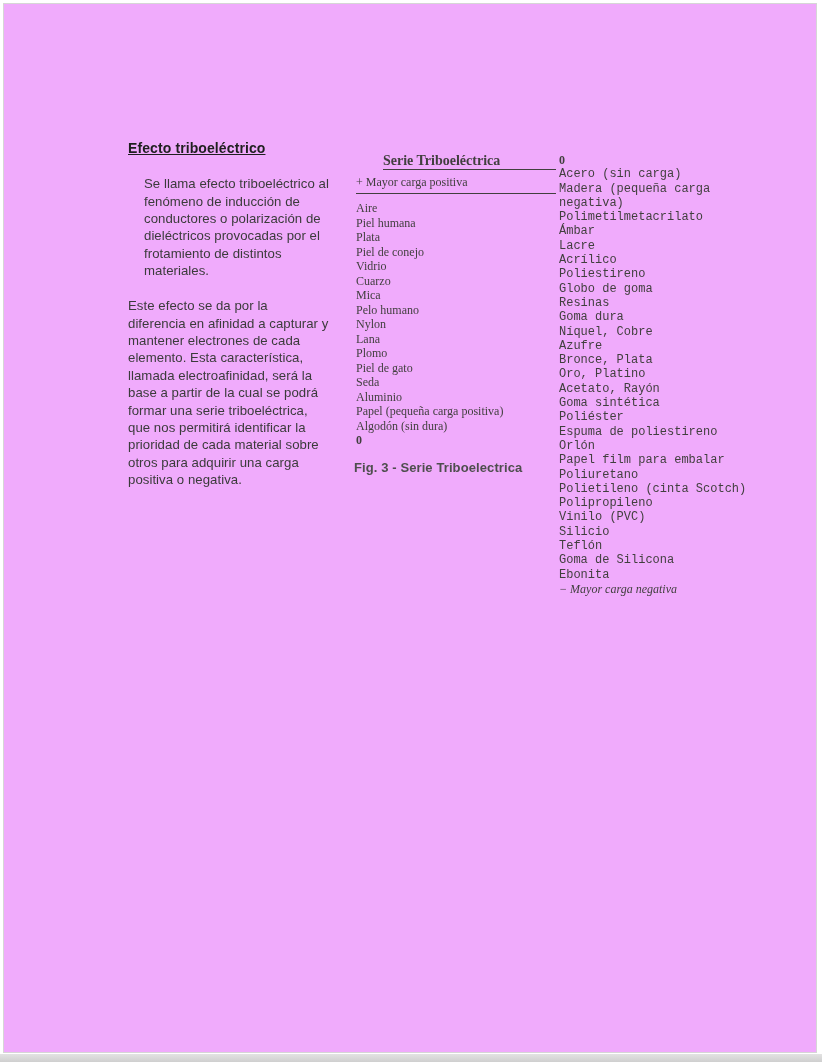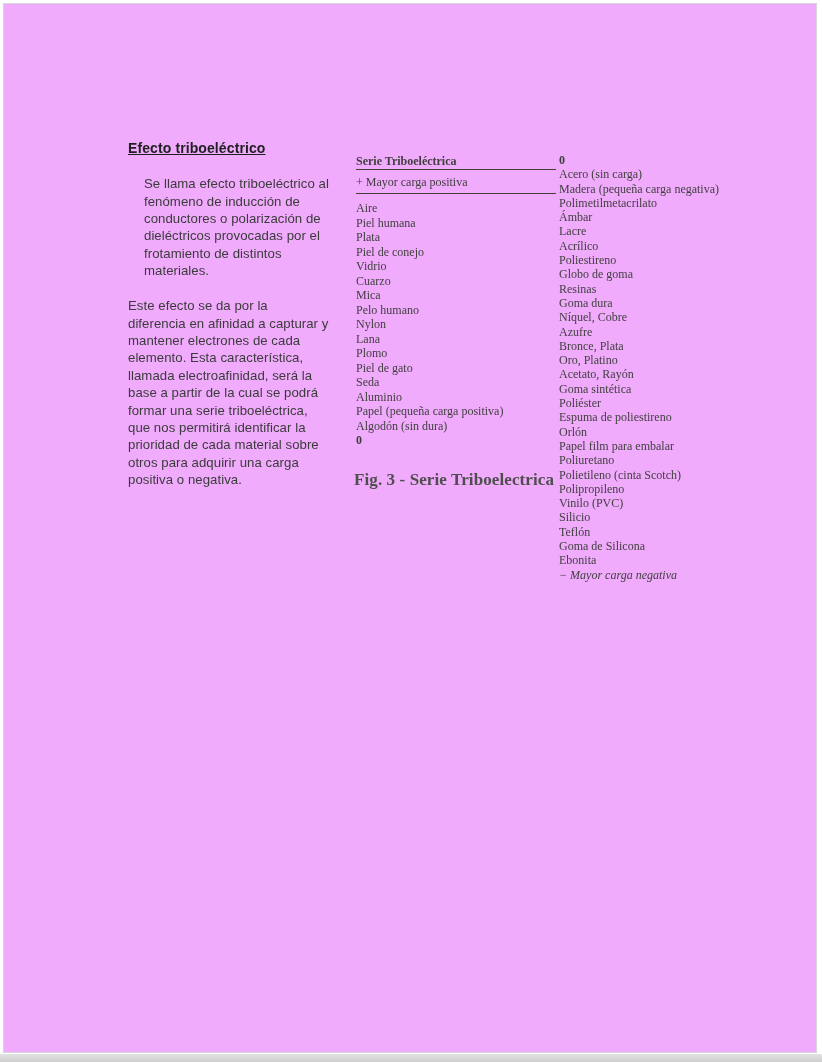--- a/index.html
+++ b/index.html
@@ -58,57 +58,58 @@
   .serif-col {
     position: absolute;
     font-family: "Liberation Serif", serif;
     color: #413f3e;
     font-size: 12px;
   }
   .col-1 { left: 352px; top: 150px; width: 200px; }
   .col-2 { left: 555px; top: 149px; width: 210px; }
   .serif-heading {
     display: inline-block;
-    font-size: 12px;
+    font-size: 14px;
     font-weight: bold;
     line-height: 14px;
     border-bottom: 1px solid #413f3e;
     padding-right: 9px;
     padding-bottom: 1px;
     margin-bottom: 6px;
+    margin-left: 27px;
   }
   .serif-sub {
     display: inline-block;
     line-height: 13px;
     border-bottom: 1px solid #413f3e;
     padding-right: 3px;
     padding-bottom: 4px;
     margin-bottom: 7px;
   }
   .serif-list {
     list-style: none;
     margin: 0;
     padding: 0;
   }
   .col-1 .serif-list li { line-height: 14.5px; }
-  .col-2 .serif-list li { line-height: 14.3px; }
+  .col-2 .serif-list li { line-height: 14.3px; font-family: Liberation Mono, monospace; }
   .zero-marker {
     font-weight: bold;
     line-height: 14.3px;
   }
   .col-1 .zero-marker { line-height: 14.5px; }
   .neg-label {
     font-style: italic;
     line-height: 14.3px;
   }
   .fig-caption {
-    margin-top: 22px;
+    margin-top: 12px;
     margin-left: -2px;
-    font-family: Liberation Serif, serif;
-    font-size: 17px;
+    font-family: Liberation Sans, sans-serif;
+    font-size: 13px;
     font-weight: bold;
     color: #4e4e4e;
     letter-spacing: 0.1px;
   }
   .clear { display: block; }
 </style>
 </head>
 <body>
 
 <div class="page">

